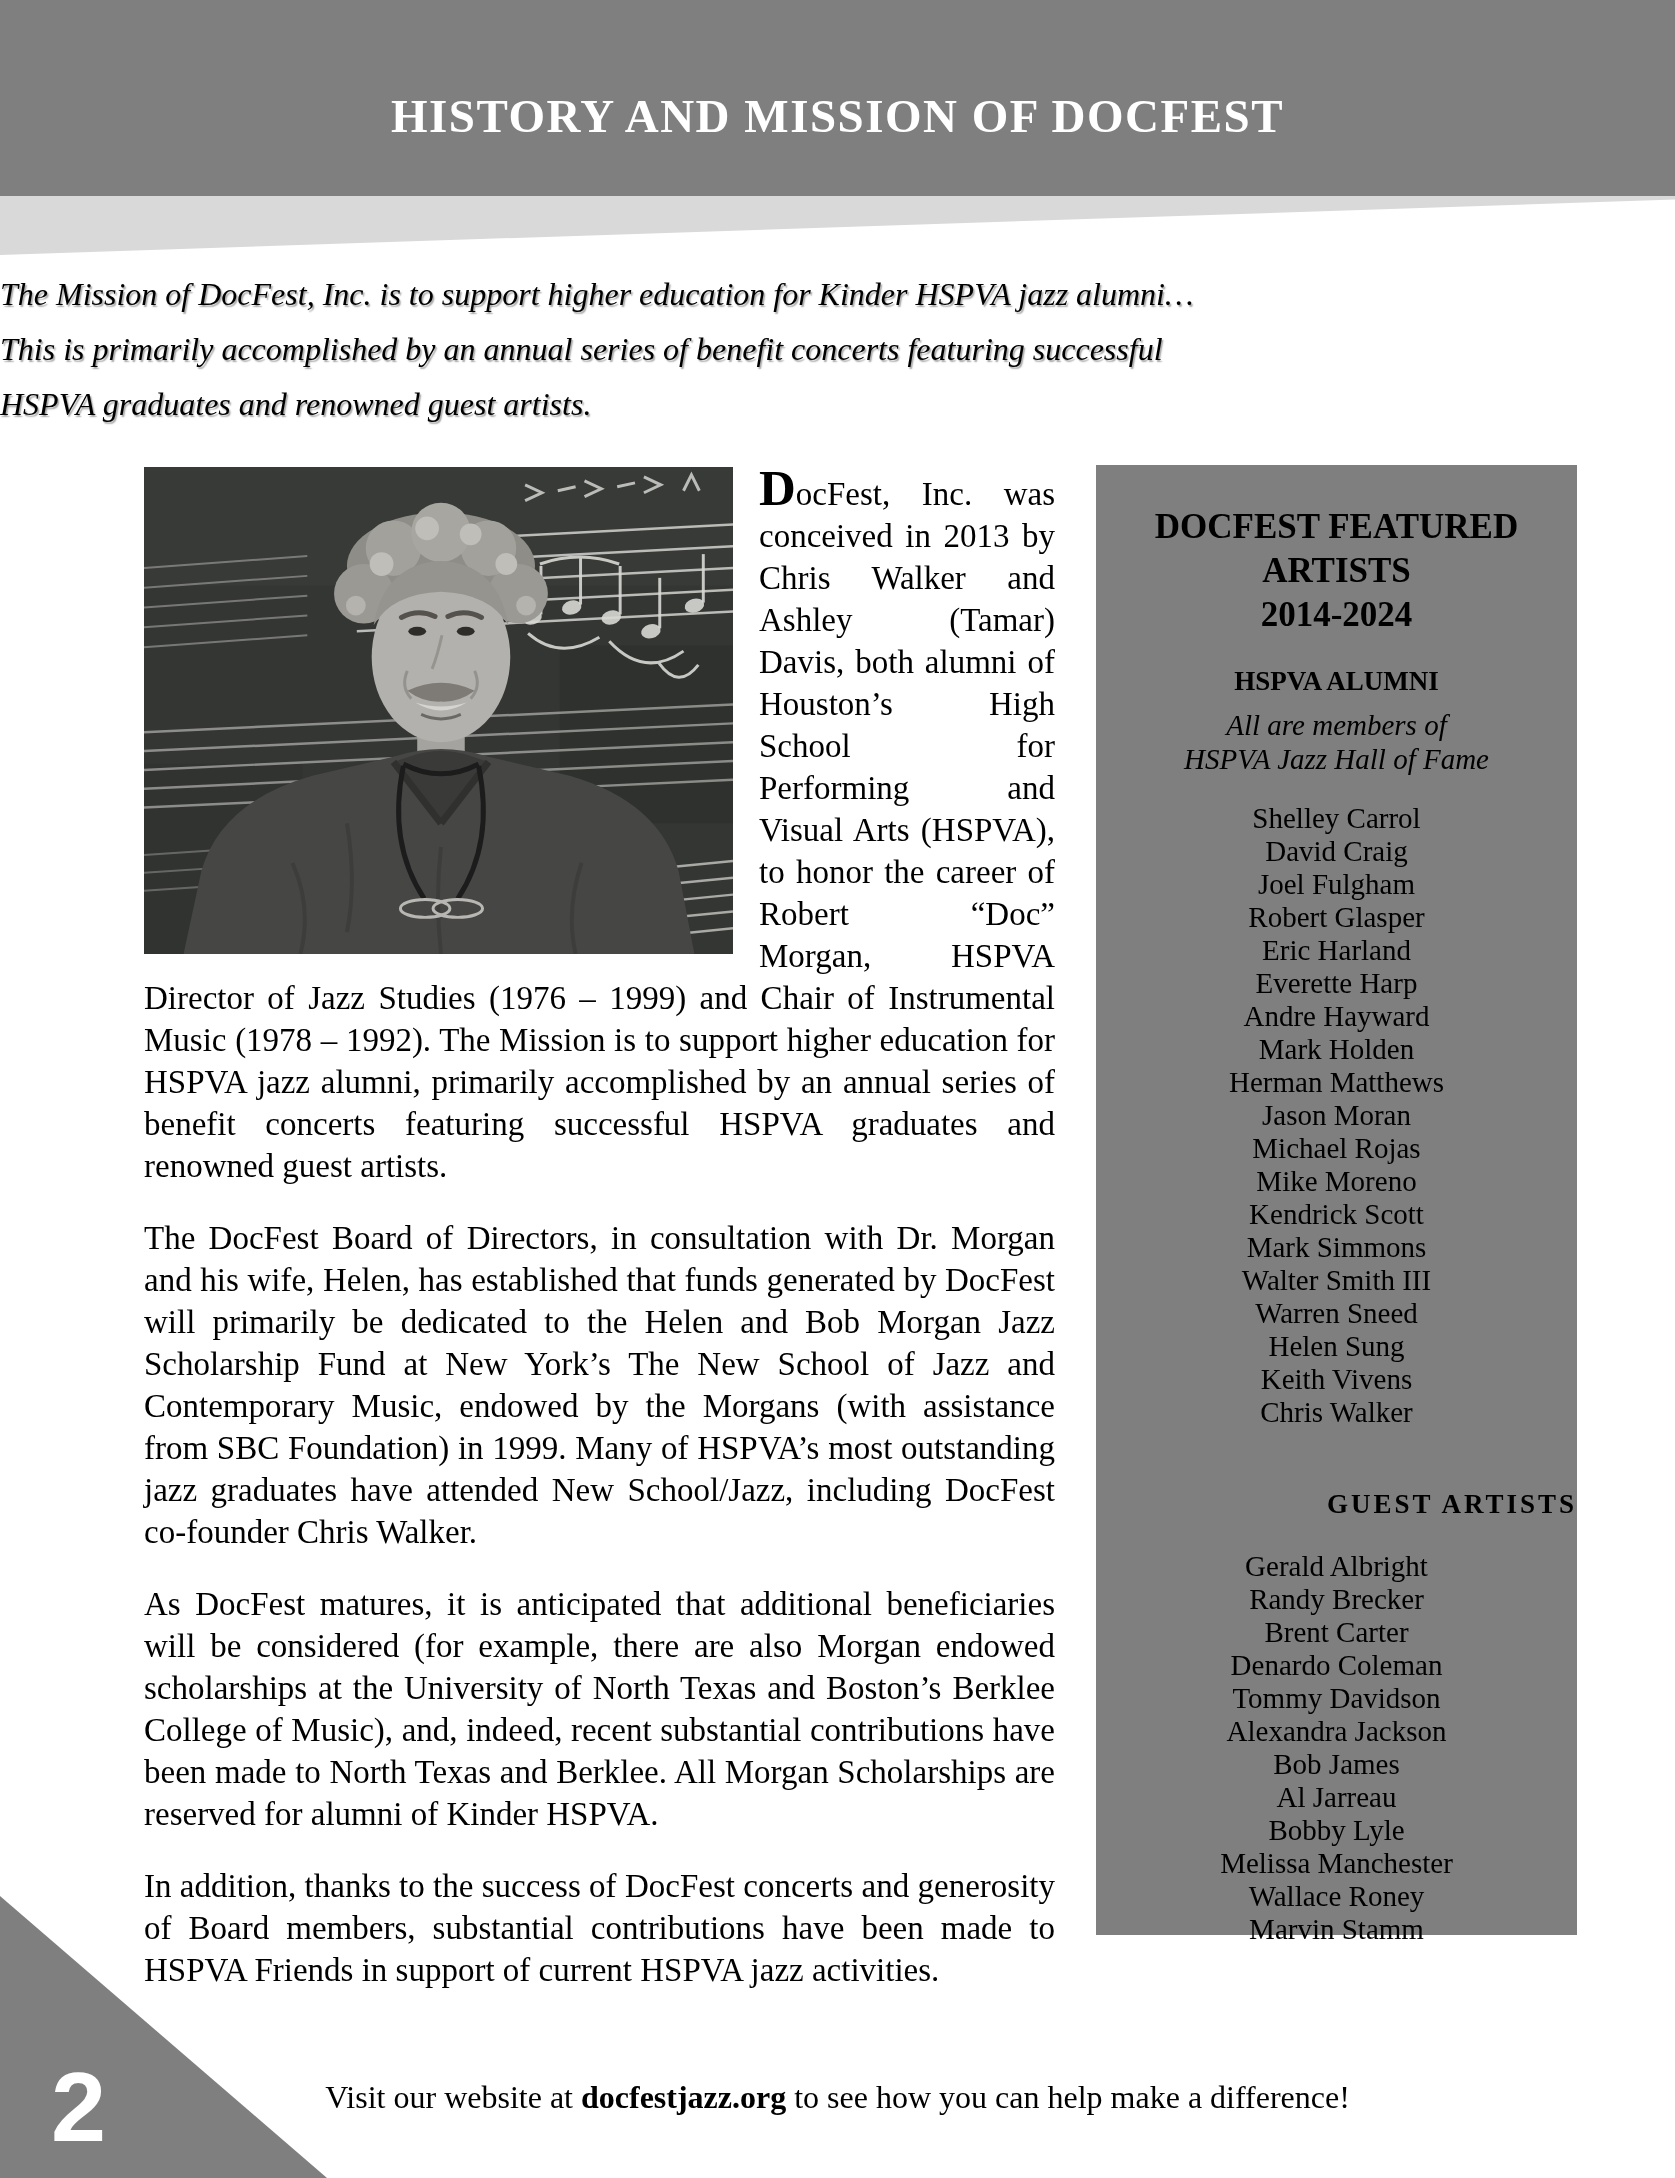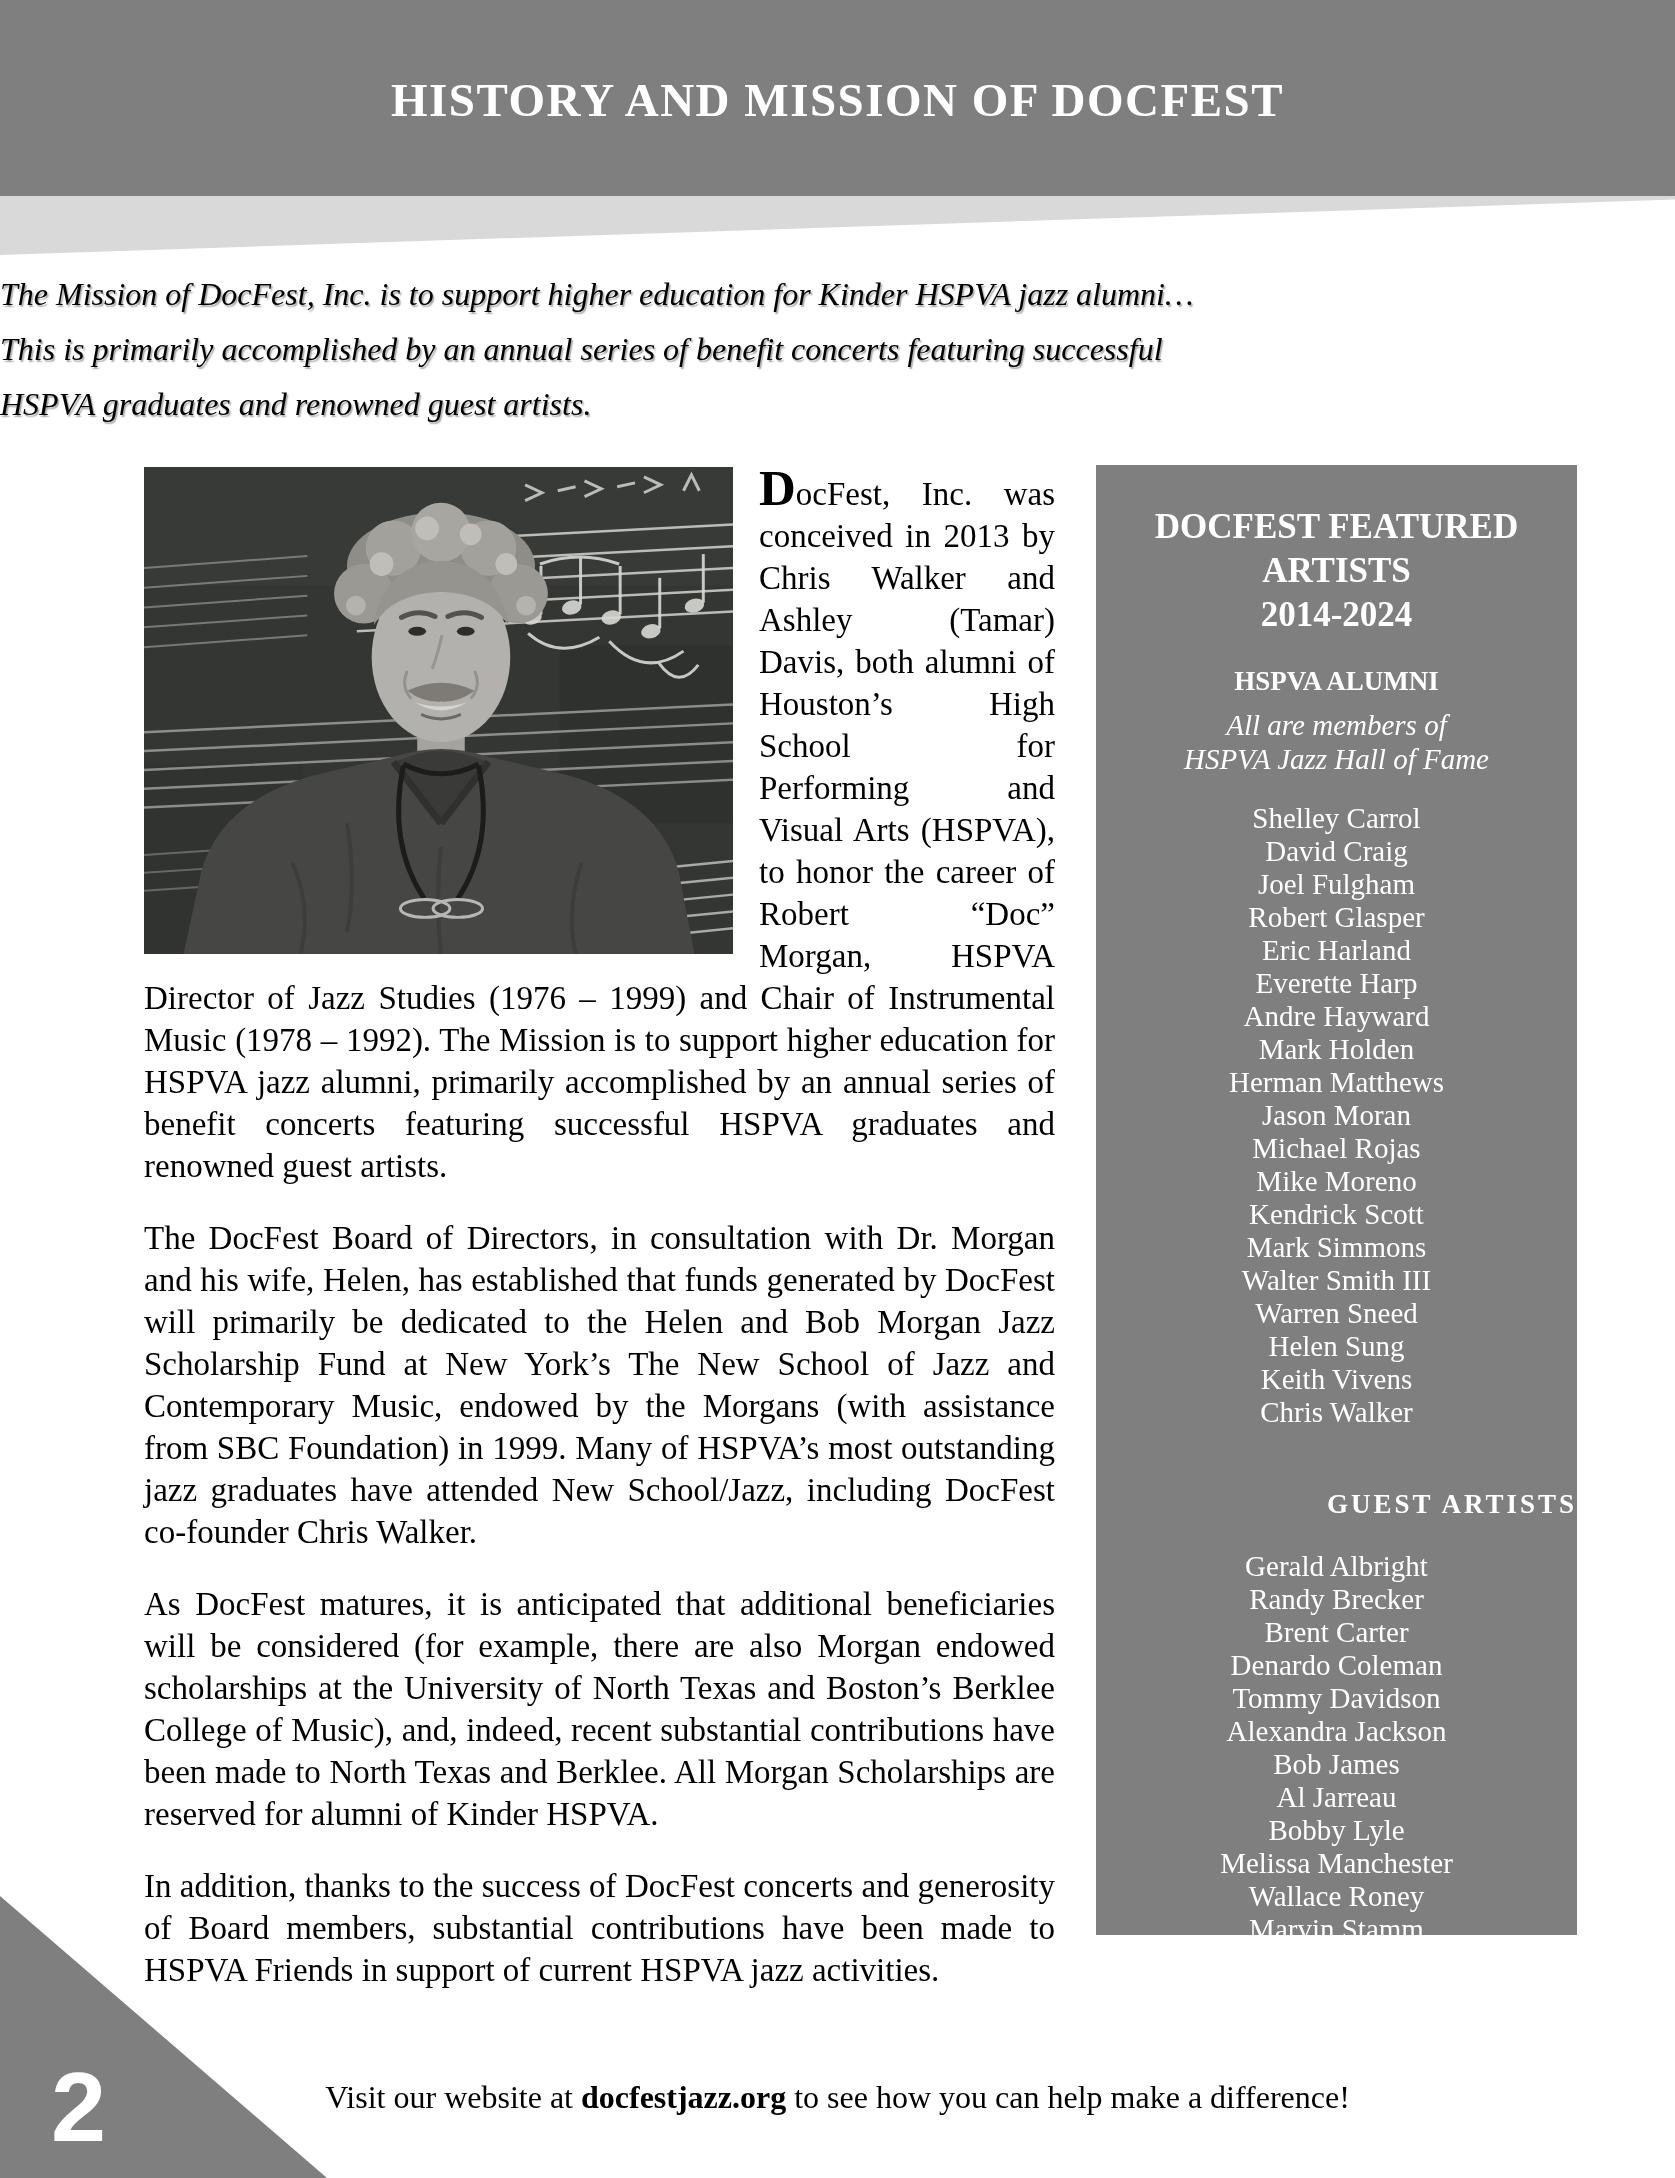--- a/index.html
+++ b/index.html
@@ -13,22 +13,22 @@
     overflow: hidden;
   }
 
   
   .banner {
     position: absolute; left: 0; top: 0;
     width: 100%; height: 196px;
     background: #7f7f7f;
   }
   .banner-title {
-    margin: 8px;
-    padding-top: 65px;
+    margin: 0;
+    padding-top: 89px;
     text-align: center;
     font-size: 47px;
     font-weight: bold;
     letter-spacing: 1.5px;
     color: #ffffff;
   }
   .wedge {
     position: absolute; left: 0; top: 196px;
     width: 100%; height: 59px;
     background: #d9d9d9;
@@ -67,21 +67,21 @@
     font-size: 51px;
     font-weight: bold;
     line-height: 1;
   }
 
   
   .sidebar {
     position: absolute; left: 1096px; top: 465px;
     width: 481px; height: 1470px;
     background: #7f7f7f;
-    color: #ffffff;
+    color: #000000;
     text-align: center;
   }
   .sb-title {
     margin-top: 40px;
     font-weight: bold;
     font-size: 35px;
     line-height: 44px;
   }
   .sb-heading {
     margin-top: 24px;

